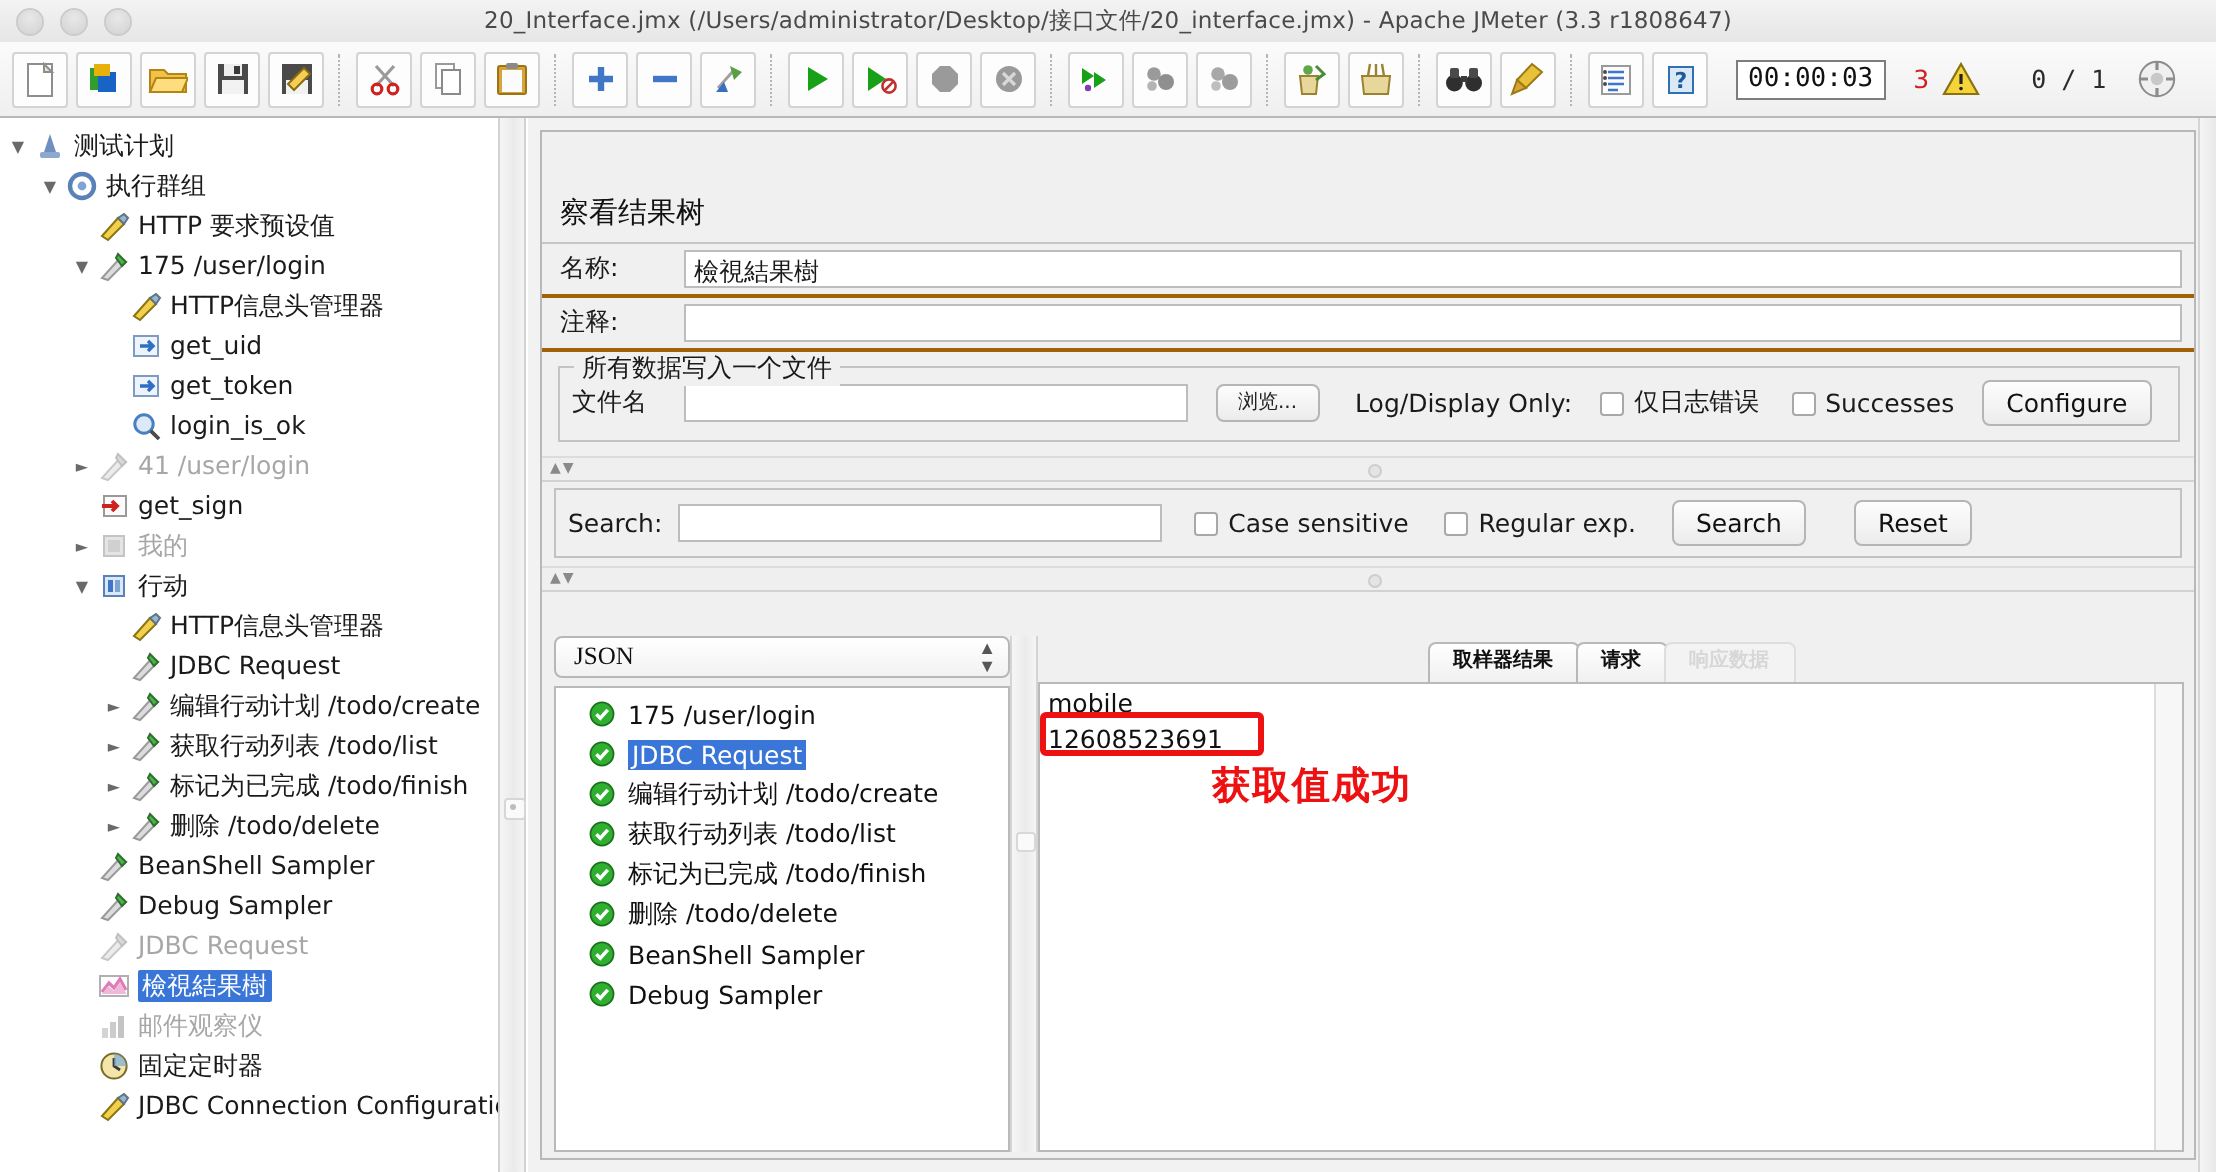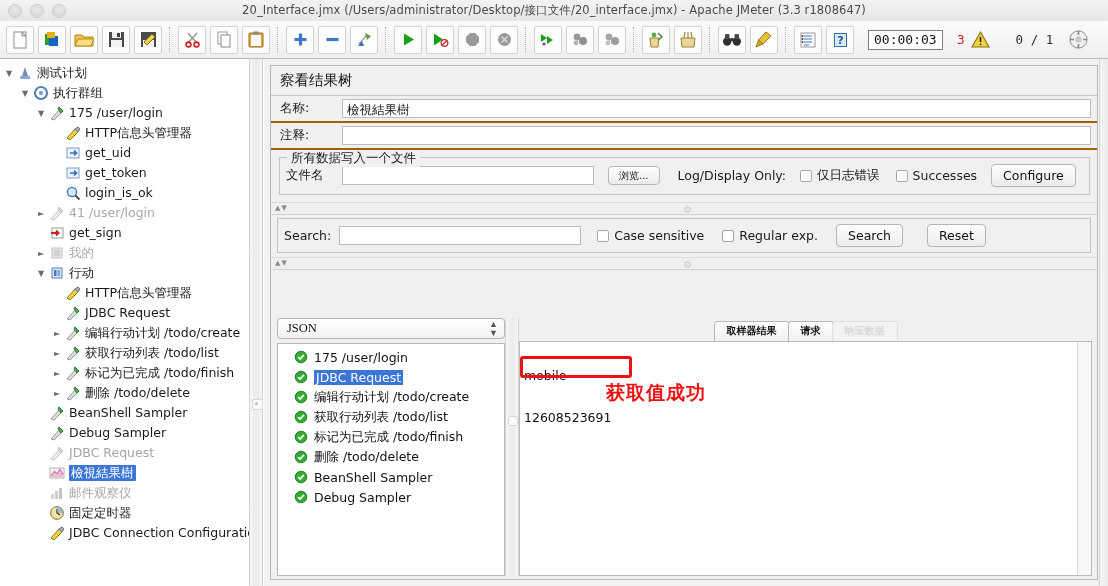--- a/index.html
+++ b/index.html
@@ -161,20 +161,21 @@
     background: #f0f0f0;
     border: 1px solid #b8b8b8;
     box-sizing: border-box;
     overflow: hidden;
   }
   .panel-title {
     font-size: 14.5px; color: #111;
     padding: 5px 0 5px 9px;
     border-bottom: 1px solid #c6c6c6;
     background: #f0f0f0;
+    margin-top: 26px;
   }
   .fieldrow {
     display: flex; align-items: center;
     padding: 3px 6px 3px 9px;
     border-bottom: 2px solid #a16207;
     background: #f0f0f0;
     gap: 16px;
   }
   .flabel {
     font-size: 12.5px; color: #1a1a1a;
@@ -323,21 +324,20 @@
     flex: 1; background: #ffffff;
     border: 1px solid #b9b9b9;
     position: relative;
     overflow: hidden;
   }
   .detail-text {
     font-size: 12.5px; color: #111;
     padding: 2px 0 0 4px;
     line-height: 16px;
     font-family: "DejaVu Sans", "Liberation Sans", sans-serif;
-    margin-top: 24px;
   }
   .redbox {
     position: absolute; left: 0px; top: 14px;
     width: 112px; height: 22px;
     border: 3px solid #ee1111; border-radius: 3px;
     box-sizing: border-box;
     pointer-events: none;
   }
   .annot {
     position: absolute; left: 86px; top: 38px;
@@ -595,20 +595,30 @@
           </div>
           <div class="trow" style="padding-left: 18px;">
             <span class="twist">▼</span>
             <span class="ticon">
               <svg width="16" height="16" viewBox="0 0 16 16">
                 <circle cx="8" cy="8" r="6" fill="none" stroke="#5b82b8" stroke-width="2.2"></circle>
                 <circle cx="8" cy="8" r="2.2" fill="#7fa4d4"></circle>
               </svg>
             </span>
             <span class="tlabel">执行群组</span>
+          </div>
+          <div class="trow" style="padding-left: 34px;">
+            <span class="tgap"></span>
+            <span class="ticon">
+              <svg width="16" height="16" viewBox="0 0 16 16">
+                <path d="M2 13 L10 4 L13 7 L5 15 Z" fill="#f2d04a" stroke="#8a7418"></path>
+                <path d="M10 4 L13 2 L15 4 L13 7 Z" fill="#9fb4c8" stroke="#5c7388"></path>
+              </svg>
+            </span>
+            <span class="tlabel">HTTP 要求预设值</span>
           </div>
           <div class="trow" style="padding-left: 34px;">
             <span class="twist">▼</span>
             <span class="ticon">
               <svg width="16" height="16" viewBox="0 0 16 16">
                 <path d="M2 14 L11 4 L14 6 L5 15 Z" fill="#dcdcdc" stroke="#9a9a9a"></path>
                 <path d="M10 2 L14 6 L12 8 L9 4 Z" fill="#4fb04f" stroke="#2e6e2e"></path>
               </svg>
             </span>
             <span class="tlabel">175  /user/login</span>

